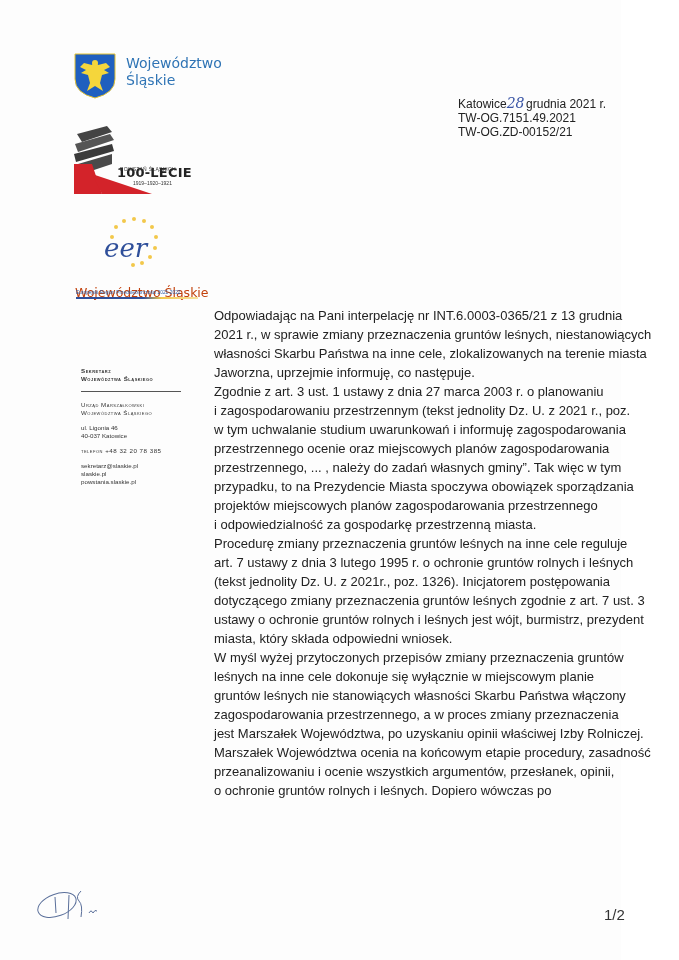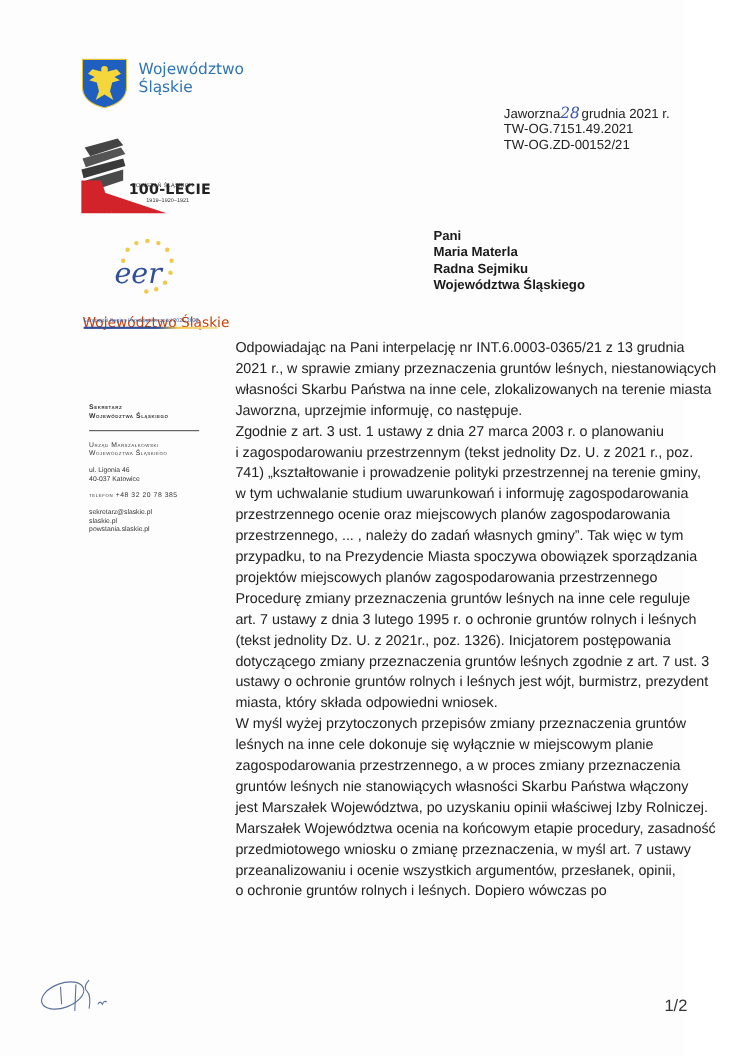--- a/index.html
+++ b/index.html
@@ -105,60 +105,53 @@
     <div class="gap"></div>
     <div class="sc">telefon +48 32 20 78 385</div>
     <div class="gap"></div>
     <div>sekretarz@slaskie.pl</div>
     <div>slaskie.pl</div>
     <div>powstania.slaskie.pl</div>
   </div>
 
   <div class="meta">
     <div>
-      <span>Jaworzna</span><span class="hand">28</span>
+      <span>Katowice</span><span class="hand">28</span>
       <span>grudnia 2021 r.</span>
     </div>
     <div>TW-OG.7151.49.2021</div>
     <div>TW-OG.ZD-00152/21</div>
   </div>
 
-  <div class="recipient">
-    <div>Pani</div>
-    <div>Maria Materla</div>
-    <div>Radna Sejmiku</div>
-    <div>Województwa Śląskiego</div>
-  </div>
 
   <div class="body-text">
     <p>Odpowiadając na Pani interpelację nr INT.6.0003-0365/21 z 13 grudnia</p>
     <p>2021 r., w sprawie zmiany przeznaczenia gruntów leśnych, niestanowiących</p>
     <p>własności Skarbu Państwa na inne cele, zlokalizowanych na terenie miasta</p>
     <p>Jaworzna, uprzejmie informuję, co następuje.</p>
     <p>Zgodnie z art. 3 ust. 1 ustawy z dnia 27 marca 2003 r. o planowaniu</p>
     <p>i zagospodarowaniu przestrzennym (tekst jednolity Dz. U. z 2021 r., poz.</p>
-    <p>741) „kształtowanie i prowadzenie polityki przestrzennej na terenie gminy,</p>
     <p>w tym uchwalanie studium uwarunkowań i informuję zagospodarowania</p>
     <p>przestrzennego ocenie oraz miejscowych planów zagospodarowania</p>
     <p>przestrzennego, ... , należy do zadań własnych gminy”. Tak więc w tym</p>
     <p>przypadku, to na Prezydencie Miasta spoczywa obowiązek sporządzania</p>
     <p>projektów miejscowych planów zagospodarowania przestrzennego</p>
+    <p>i odpowiedzialność za gospodarkę przestrzenną miasta.</p>
     <p>Procedurę zmiany przeznaczenia gruntów leśnych na inne cele reguluje</p>
     <p>art. 7 ustawy z dnia 3 lutego 1995 r. o ochronie gruntów rolnych i leśnych</p>
     <p>(tekst jednolity Dz. U. z 2021r., poz. 1326). Inicjatorem postępowania</p>
     <p>dotyczącego zmiany przeznaczenia gruntów leśnych zgodnie z art. 7 ust. 3</p>
     <p>ustawy o ochronie gruntów rolnych i leśnych jest wójt, burmistrz, prezydent</p>
     <p>miasta, który składa odpowiedni wniosek.</p>
     <p>W myśl wyżej przytoczonych przepisów zmiany przeznaczenia gruntów</p>
     <p>leśnych na inne cele dokonuje się wyłącznie w miejscowym planie</p>
+    <p>gruntów leśnych nie stanowiących własności Skarbu Państwa  włączony</p>
     <p>zagospodarowania przestrzennego, a w proces  zmiany przeznaczenia</p>
-    <p>gruntów leśnych nie stanowiących własności Skarbu Państwa  włączony</p>
     <p>jest Marszałek Województwa, po uzyskaniu opinii właściwej Izby Rolniczej.</p>
     <p>Marszałek Województwa ocenia na końcowym etapie procedury, zasadność</p>
-    <p>przedmiotowego wniosku o zmianę przeznaczenia, w myśl art. 7 ustawy</p>
     <p>przeanalizowaniu i ocenie wszystkich argumentów, przesłanek, opinii,</p>
     <p>o ochronie gruntów rolnych i leśnych. Dopiero wówczas po</p>
   </div>
 
   <svg class="signature" viewBox="0 0 80 50">
     <ellipse cx="22" cy="22" rx="20" ry="11" fill="none" stroke="#5a6f9a" stroke-width="1" transform="rotate(-20 22 22)"></ellipse>
     <path d="M20 14 L21 30 M34 12 L33 36 M46 8 Q40 14 44 18 Q48 22 46 34" fill="none" stroke="#5a6f9a" stroke-width="1"></path>
     <path d="M54 30 Q56 26 58 30 Q60 26 62 28" fill="none" stroke="#5a6f9a" stroke-width="1"></path>
   </svg>
 

